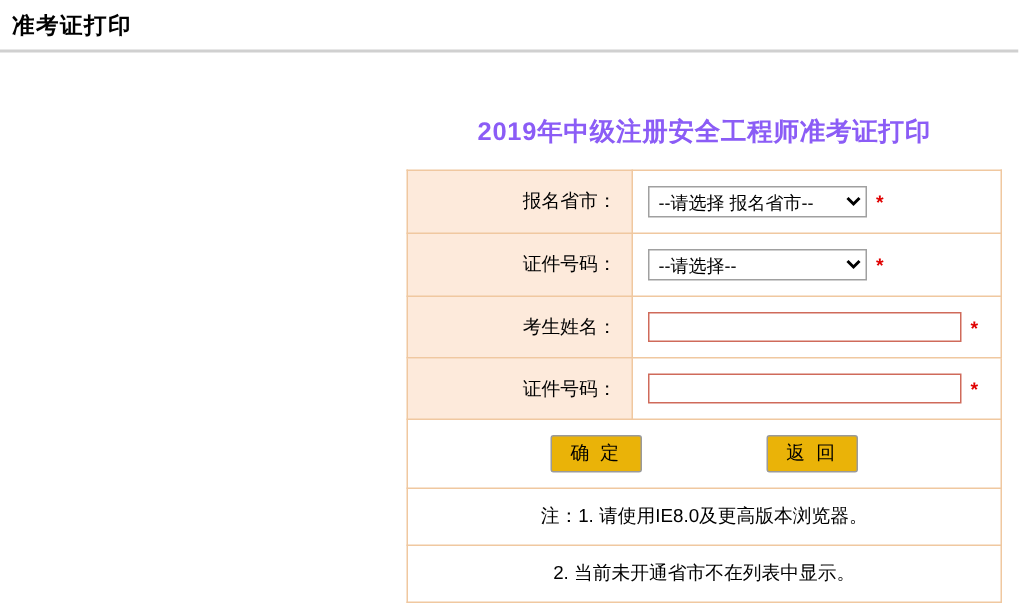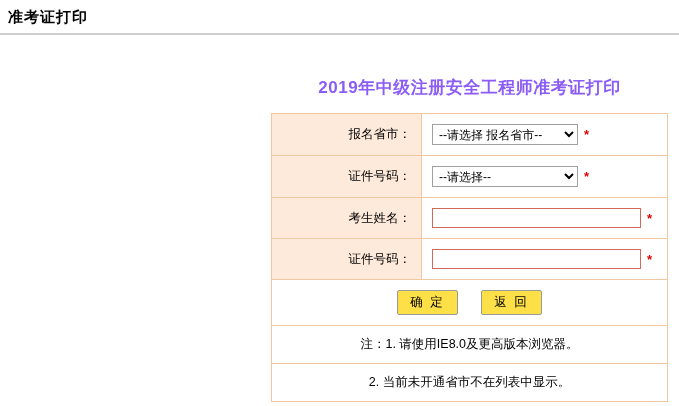--- a/index.html
+++ b/index.html
@@ -120,25 +120,25 @@
   .captcha-img span:nth-child(5) { position: relative; top: 1px; }
   td.button-cell {
     background: #ffffff;
     text-align: center;
     height: 48px;
   }
   button.btn {
     font-family: "Liberation Sans", sans-serif;
     font-size: 12.5px;
     color: #000;
-    background: #fde047;
+    background: #eab308;
     border: 1px solid #9a9a9a;
     border-radius: 2px;
     padding: 3px 12px;
-    margin: 0 10px;
+    margin: 0 40px;
     cursor: pointer;
     letter-spacing: 2px;
   }
   td.note-cell {
     background: #ffffff;
     text-align: center;
     color: #d00000;
     font-size: 12.5px;
     height: 30px;
   }

